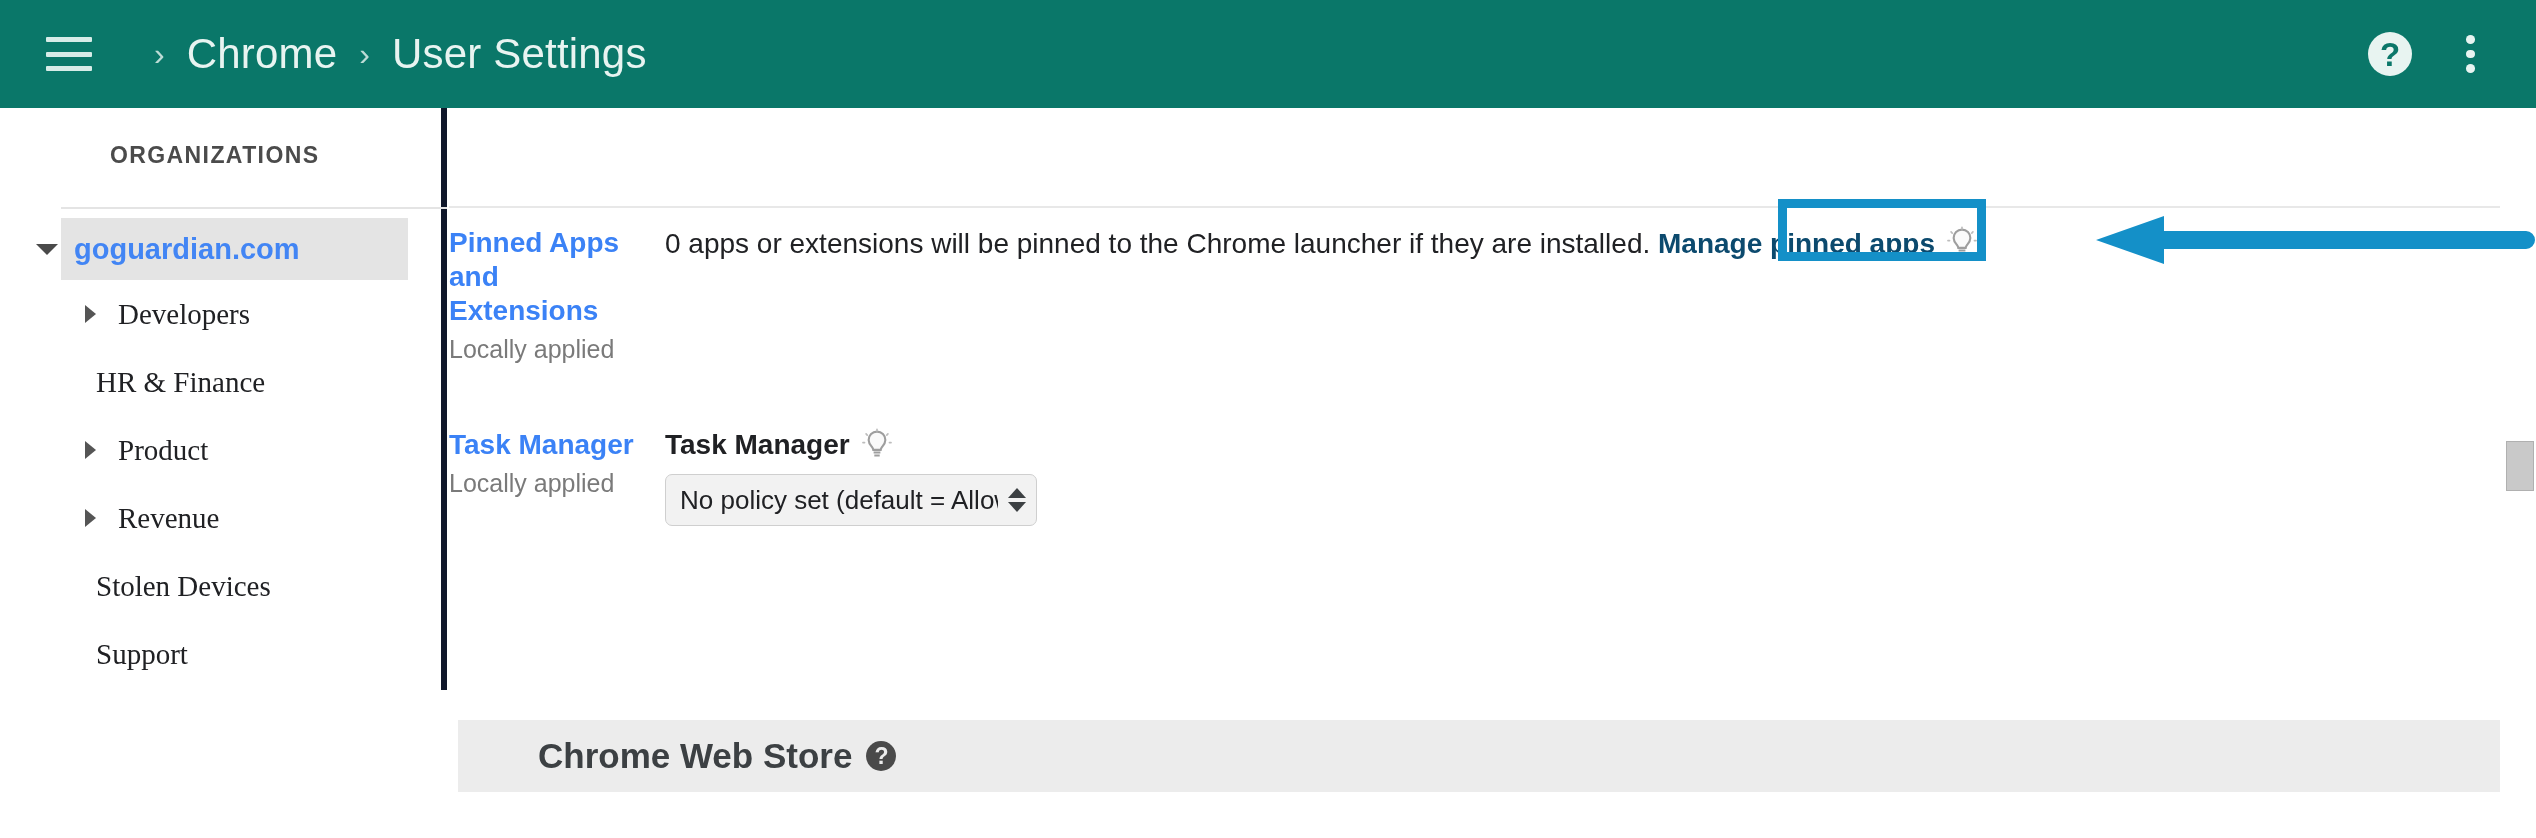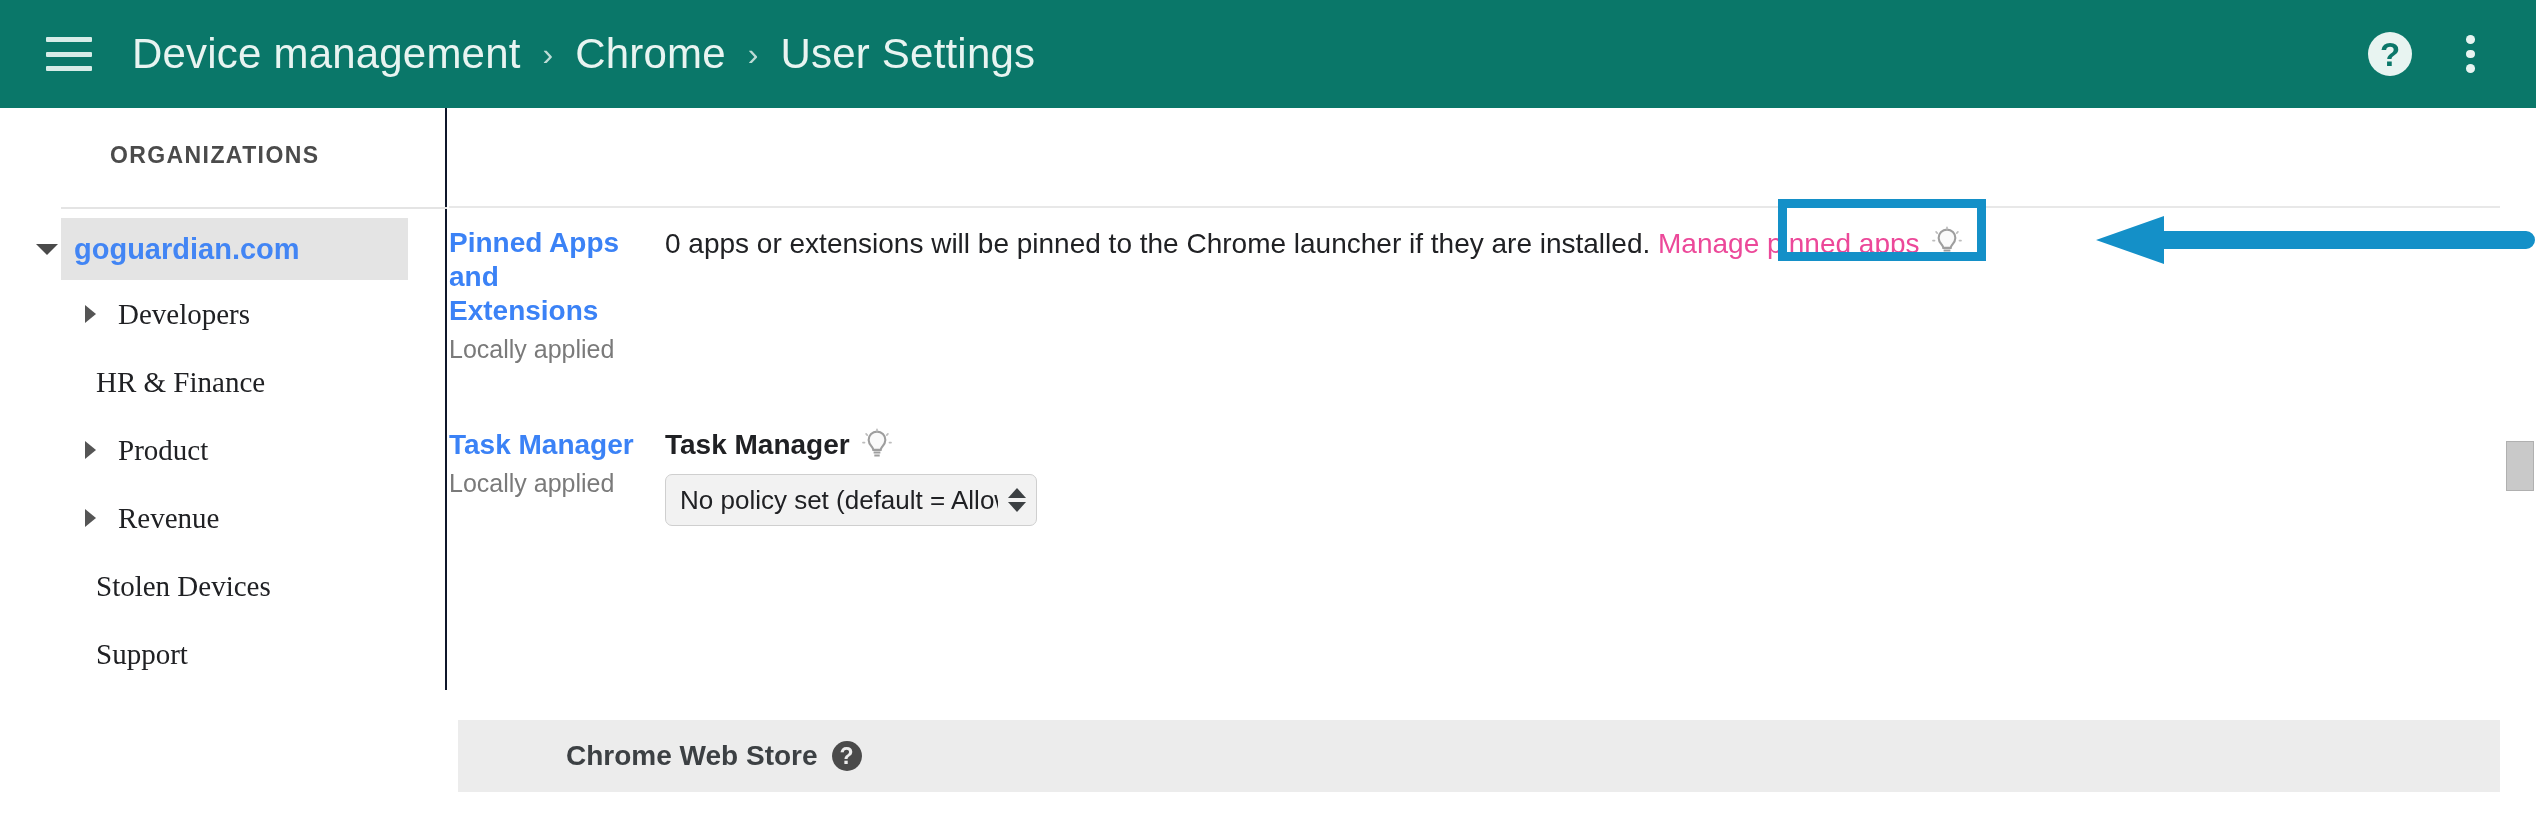--- a/index.html
+++ b/index.html
@@ -112,21 +112,21 @@
     height: 730px;
     background: #ffffff;
   }
 
   
   .sidebar {
     position: absolute;
     left: 0; top: 0;
     width: 447px;
     height: 582px;
-    border-right: 2px solid #0f172a;
+    border-right: 6px solid #0f172a;
     box-sizing: border-box;
     background: #fff;
   }
   .org-title {
     position: absolute;
     left: 110px; top: 34px;
     font-size: 23px;
     font-weight: bold;
     letter-spacing: 1.4px;
     color: #4b4b4b;
@@ -256,23 +256,24 @@
     position: absolute;
     left: 216px; top: 0;
   }
   .setting-text {
     font-size: 28px;
     color: #202124;
     white-space: nowrap;
     line-height: 1.2;
   }
   .setting-link {
-    color: #ec4899;
+    color: #0c4a6e;
     text-decoration: none;
     cursor: pointer;
+    font-weight: bold;
   }
   .field-title {
     font-size: 28px;
     font-weight: bold;
     color: #202124;
     display: flex;
     align-items: center;
   }
 
   
@@ -344,24 +345,23 @@
     top: 612px;
     width: 2055px;
     height: 72px;
     background: #ececec;
     display: flex;
     align-items: center;
     padding-left: 80px;
     box-sizing: border-box;
   }
   .section-title {
-    font-size: 28px;
+    font-size: 35px;
     font-weight: bold;
     color: #3c4043;
-    margin-left: 28px;
   }
   .q-badge {
     width: 30px;
     height: 30px;
     border-radius: 50%;
     background: #4a4a4a;
     color: #ececec;
     font-size: 23px;
     font-weight: bold;
     display: inline-flex;
@@ -416,21 +416,20 @@
 <body>
 
 <div class="topbar">
   <div class="hamburger">
     <span></span>
     <span></span>
     <span></span>
   </div>
 
   <nav class="breadcrumb">
-    <span class="crumb">Device management</span>
     <span class="crumb-sep">›</span>
     <span class="crumb">Chrome</span>
     <span class="crumb-sep">›</span>
     <span class="crumb">User Settings</span>
   </nav>
 
   <div class="topbar-actions">
     <div class="help-btn">?</div>
     <div class="kebab">
       <i></i>

